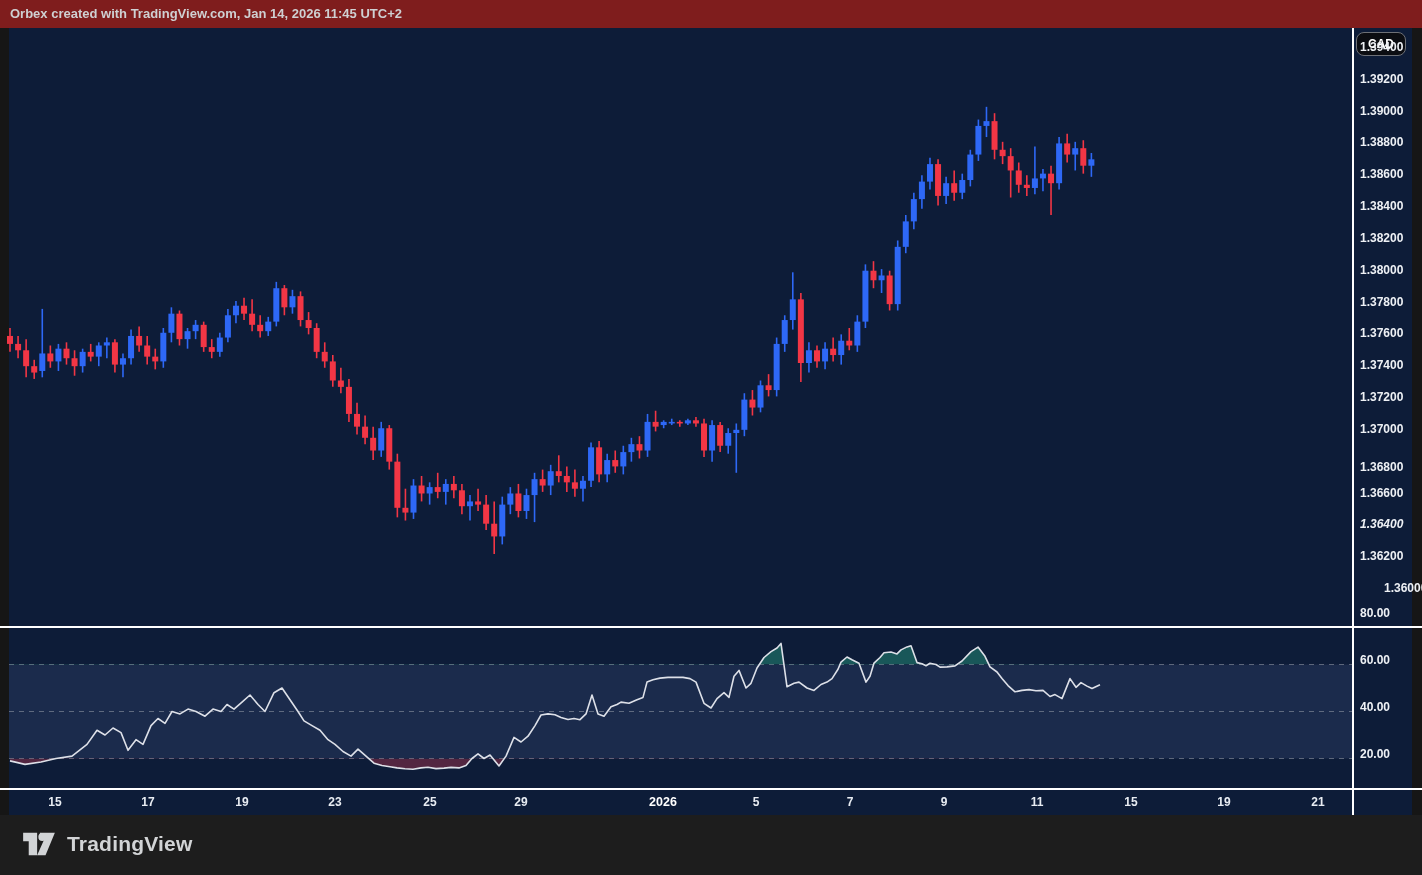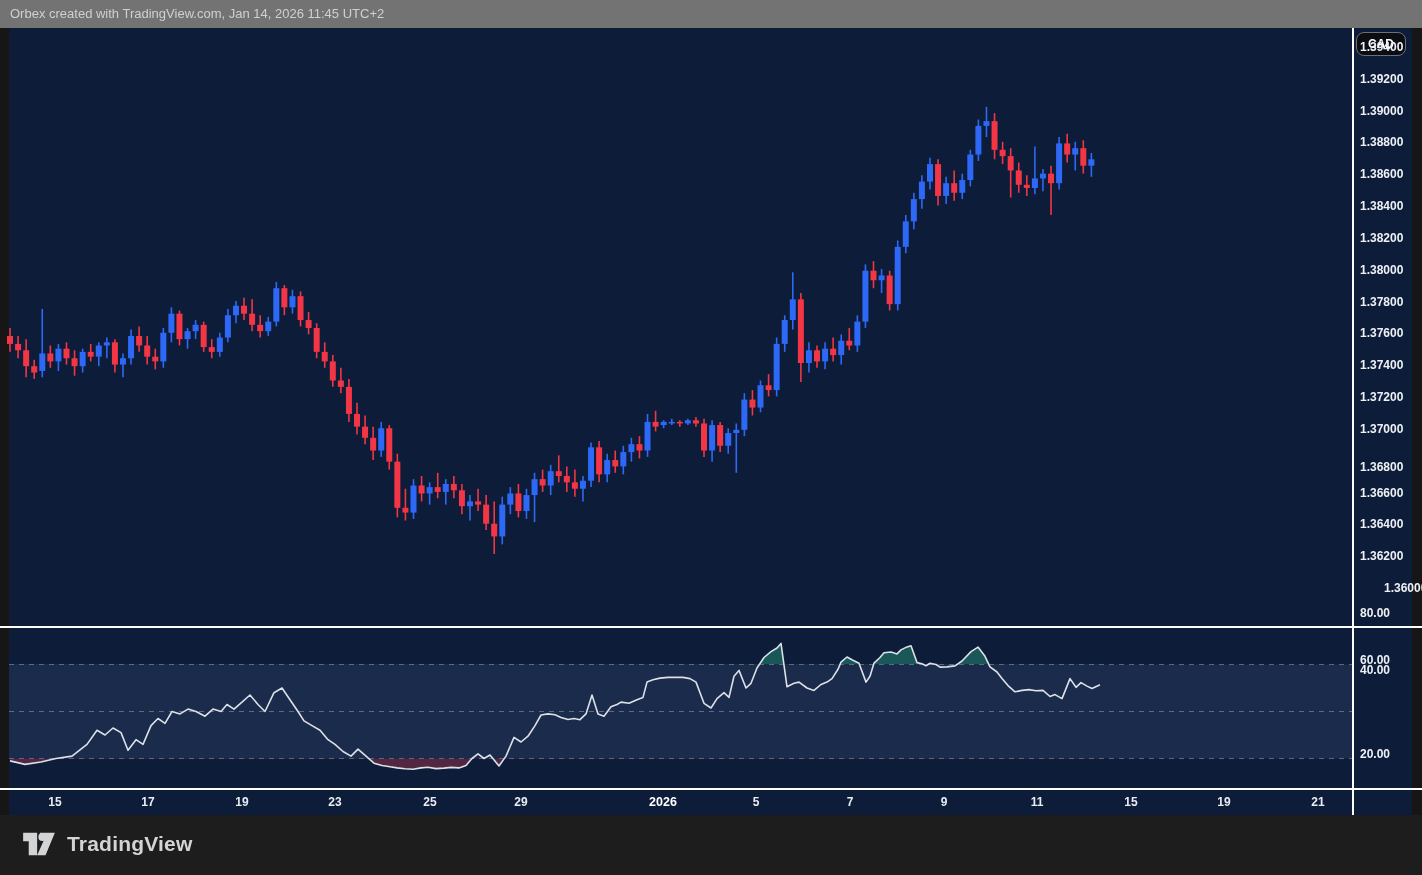--- a/index.html
+++ b/index.html
@@ -1,20 +1,20 @@
 <!DOCTYPE html>
 <html><head>
 <meta charset="utf-8">
 <style>
   html,body{margin:0;padding:0;background:#111;}
   *{box-sizing:border-box;}
   #stage{position:relative;width:1422px;height:875px;overflow:hidden;
          font-family:"Liberation Sans",sans-serif;background:#0d1c38;}
-  .topbar{position:absolute;left:0;top:0;width:1422px;height:28px;background:#737373;
-          color:#cfd0d2;font-size:13px;font-weight:400;line-height:28px;padding-left:10px;}
+  .topbar{position:absolute;left:0;top:0;width:1422px;height:28px;background:#7f1d1d;
+          color:#cfd0d2;font-size:13px;font-weight:700;line-height:28px;padding-left:10px;}
   .chart-region{position:absolute;left:0;top:28px;width:1422px;height:787px;background:#0d1c38;}
   #chart-svg{position:absolute;left:0;top:0;}
   .edge-strip{position:absolute;top:0;height:787px;background:#161616;}
   .edge-left{left:0;width:9px;}
   .edge-right{left:1412px;width:10px;}
   .sep{position:absolute;background:#ffffff;}
   .sep-pane{left:0;top:598px;width:1422px;height:2px;}
   .sep-time{left:0;top:760px;width:1422px;height:2px;}
   .sep-axis{left:1352px;top:0;width:2px;height:787px;}
   .price-axis{position:absolute;left:1354px;top:0;width:58px;height:760px;}
@@ -346,28 +346,28 @@
           <div class="axis-label" style="top: 171.118px;">1.38400</div>
           <div class="axis-label" style="top: 202.941px;">1.38200</div>
           <div class="axis-label" style="top: 234.765px;">1.38000</div>
           <div class="axis-label" style="top: 266.588px;">1.37800</div>
           <div class="axis-label" style="top: 298.412px;">1.37600</div>
           <div class="axis-label" style="top: 330.235px;">1.37400</div>
           <div class="axis-label" style="top: 362.059px;">1.37200</div>
           <div class="axis-label" style="top: 393.882px;">1.37000</div>
           <div class="axis-label" style="top: 425.706px; margin-top: 6px;">1.36800</div>
           <div class="axis-label" style="top: 457.529px;">1.36600</div>
-          <div class="axis-label" style="top: 489.353px;">1.36400</div>
+          <div class="axis-label" style="top: 489.353px; font-style: italic;">1.36400</div>
           <div class="axis-label" style="top: 521.176px;">1.36200</div>
           <div class="axis-label" style="top: 553px; margin-left: 24px;">1.36000</div>
         </div>
       <div id="indicator-labels">
           <div class="axis-label" style="top: 578px;">80.00</div>
           <div class="axis-label" style="top: 625px;">60.00</div>
-          <div class="axis-label" style="top: 635px;">40.00</div>
+          <div class="axis-label" style="top: 672px;">40.00</div>
           <div class="axis-label" style="top: 719px;">20.00</div>
         </div>
     </div>
 
     <div class="time-axis">
       <div id="time-labels">
           <div class="time-label" style="left: 55px;">15</div>
           <div class="time-label" style="left: 148px;">17</div>
           <div class="time-label" style="left: 242px;">19</div>
           <div class="time-label" style="left: 335px;">23</div>

